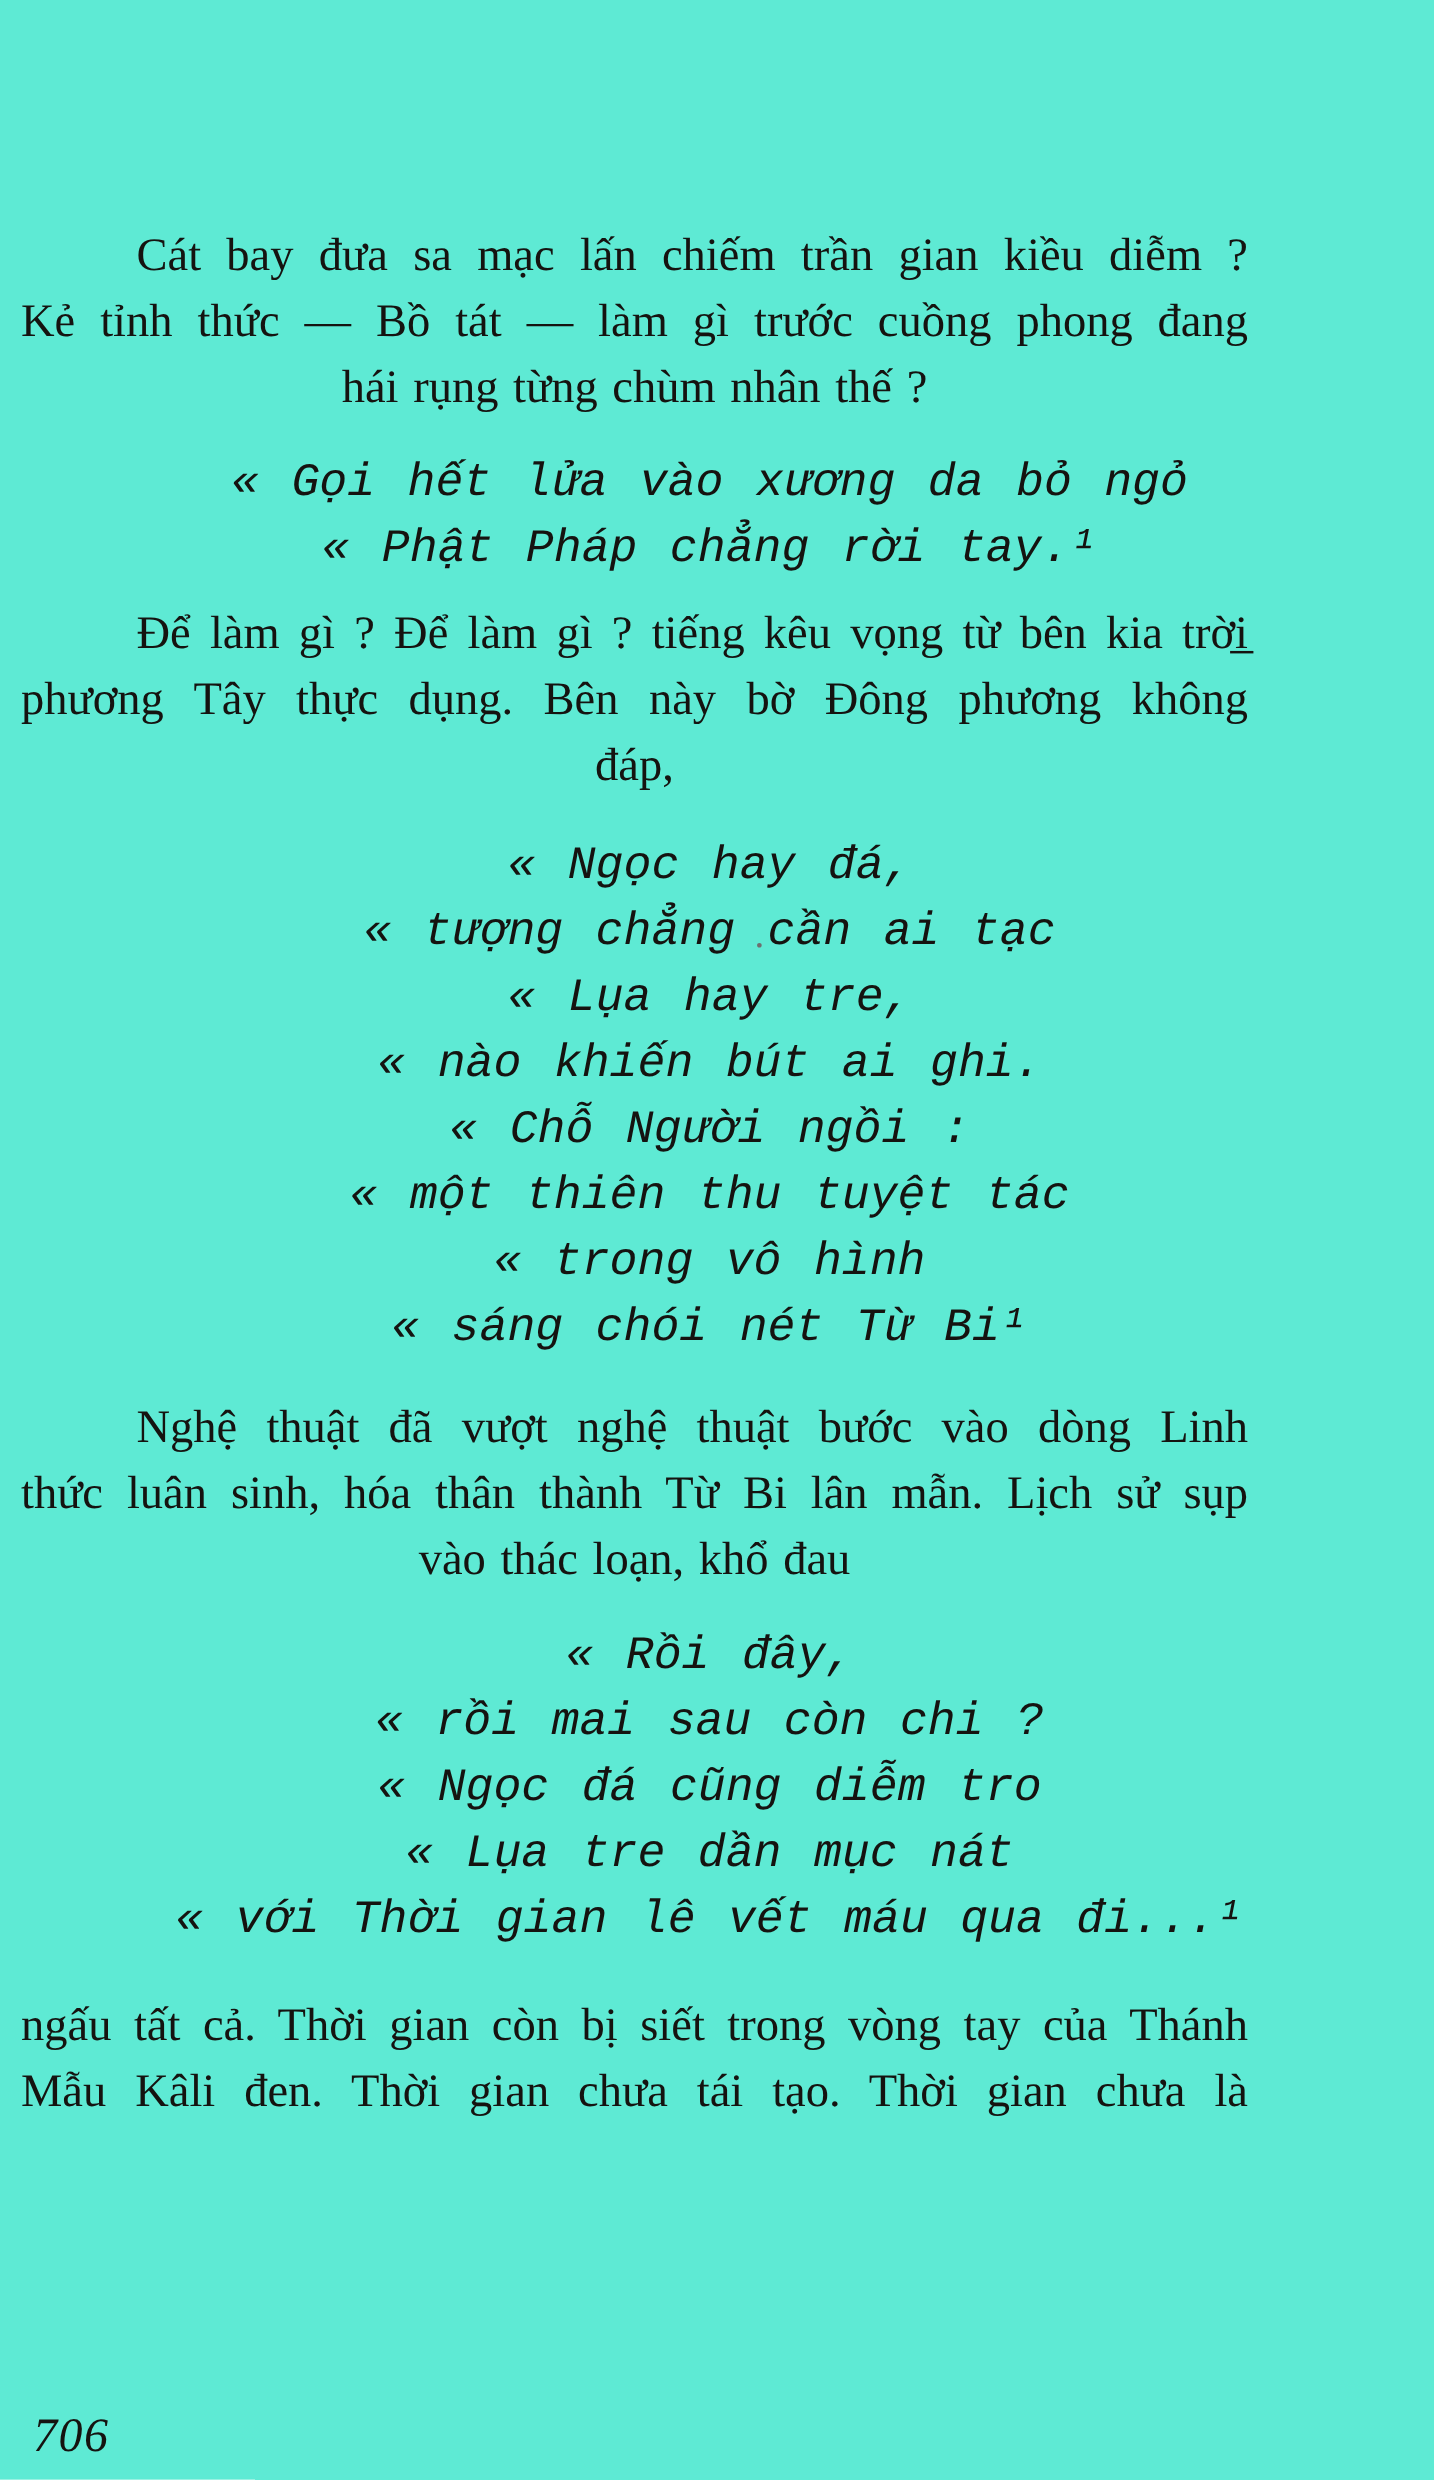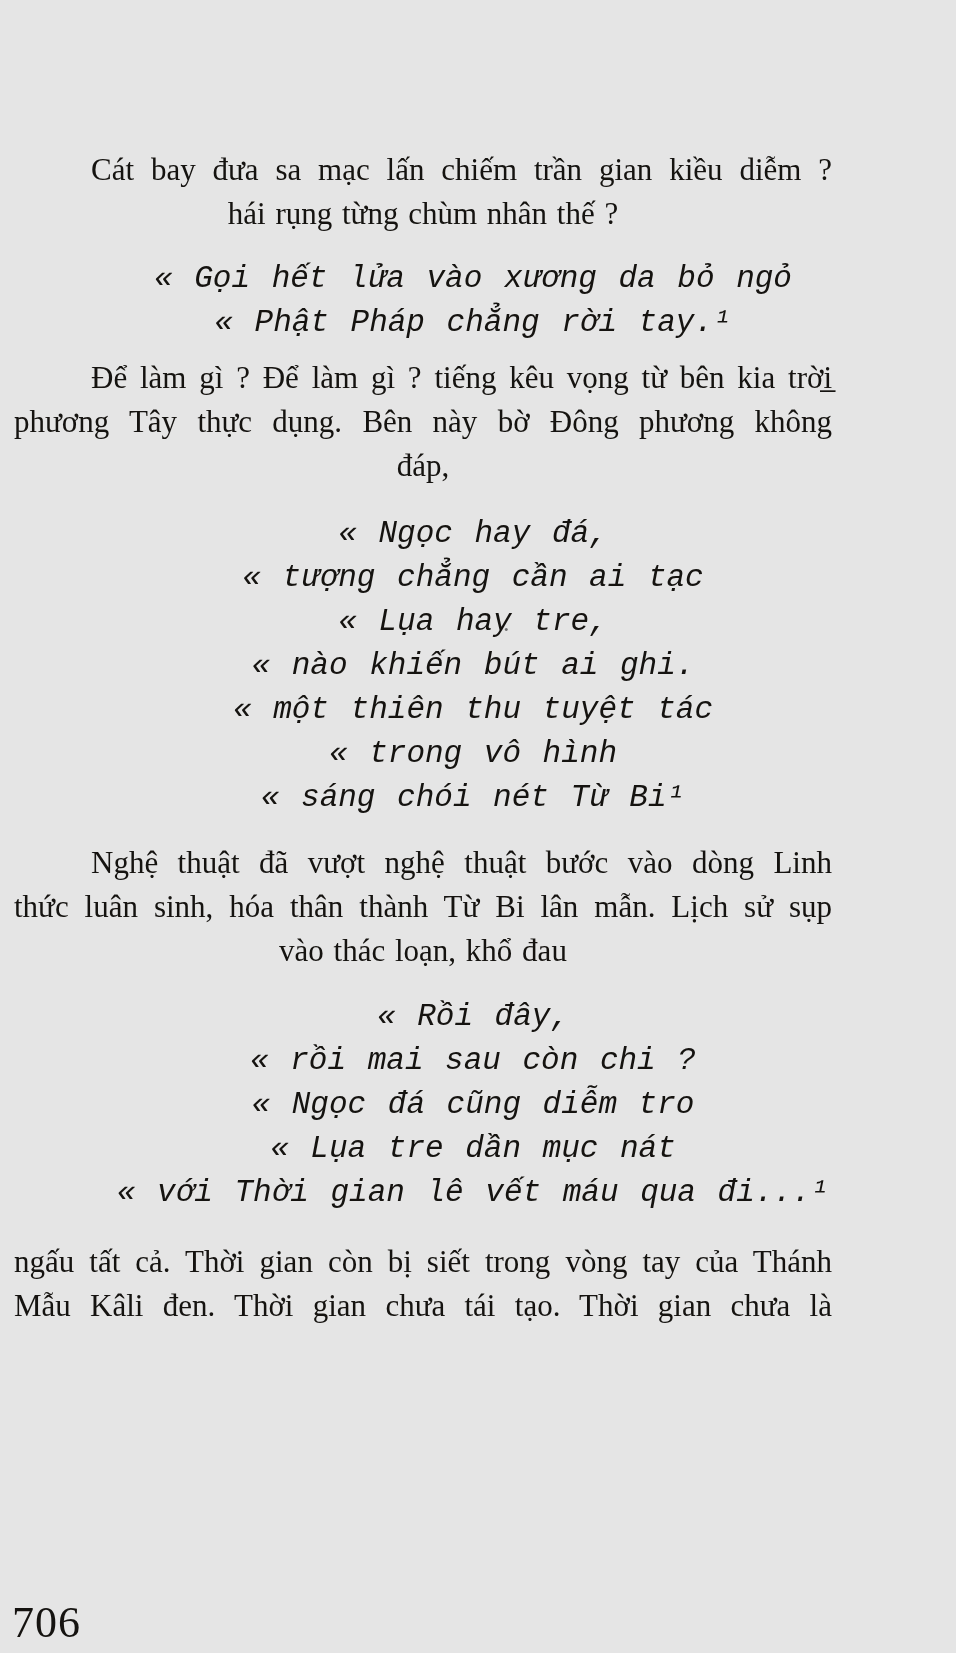--- a/index.html
+++ b/index.html
@@ -9,21 +9,21 @@
   }
   body {
     width: 956px;
     height: 1653px;
     overflow: hidden;
   }
   .sheet {
     position: relative;
     width: 956px;
     height: 1653px;
-    background: #e5e5e5;
+    background: #5eead4;
     color: #151310;
     font-family: "Liberation Serif", "DejaVu Serif", serif;
   }
   .text-col {
     position: absolute;
     left: 14px;
     top: 148px;
     width: 818px;
   }
   .line {
@@ -51,62 +51,65 @@
     font-family: Liberation Mono, monospace;
   }
   .m-s1 { margin-top: 21px; }
   .m-p2 { margin-top: 11px; }
   .m-s3 { margin-top: 24px; }
   .m-p4 { margin-top: 21px; }
   .m-s5 { margin-top: 22px; }
   .m-p6 { margin-top: 25px; }
   .pagenum {
     position: absolute;
-    left: 12px;
+    left: 22px;
     top: 1603px;
-    font-size: 44px;
+    font-size: 32px;
     line-height: 40px;
     letter-spacing: 1px;
+    font-style: italic;
   }
   .stray {
     position: absolute;
     left: 503px;
     top: 608px;
     font-size: 26px;
     color: #6f6f6f;
     font-style: normal;
   }
 </style>
 </head>
 <body>
 
 <div class="sheet">
   <div class="text-col">
 
     <div class="para">
       <div class="line j first">Cát bay đưa sa mạc lấn chiếm trần gian kiều diễm ?</div>
+      <div class="line j">Kẻ tỉnh thức — Bồ tát — làm gì trước cuồng phong đang</div>
       <div class="line l">hái rụng từng chùm nhân thế ?</div>
     </div>
 
     <div class="verse m-s1">
       <div class="line l">« Gọi hết lửa vào xương da bỏ ngỏ</div>
       <div class="line l">« Phật Pháp chẳng rời tay.¹</div>
     </div>
 
     <div class="para m-p2">
       <div class="line j first">Để làm gì ? Để làm gì ? tiếng kêu vọng từ bên kia trời̲</div>
       <div class="line j">phương Tây thực dụng. Bên này bờ Đông phương không</div>
       <div class="line l">đáp,</div>
     </div>
 
     <div class="verse m-s3">
       <div class="line l">« Ngọc hay đá,</div>
       <div class="line l">« tượng chẳng cần ai tạc</div>
       <div class="line l">« Lụa hay tre,</div>
       <div class="line l">« nào khiến bút ai ghi.</div>
+      <div class="line l">« Chỗ Người ngồi :</div>
       <div class="line l">« một thiên thu tuyệt tác</div>
       <div class="line l">« trong vô hình</div>
       <div class="line l">« sáng chói nét Từ Bi¹</div>
     </div>
 
     <div class="para m-p4">
       <div class="line j first">Nghệ thuật đã vượt nghệ thuật bước vào dòng Linh</div>
       <div class="line j">thức luân sinh, hóa thân thành Từ Bi lân mẫn. Lịch sử sụp</div>
       <div class="line l">vào thác loạn, khổ đau</div>
     </div>

